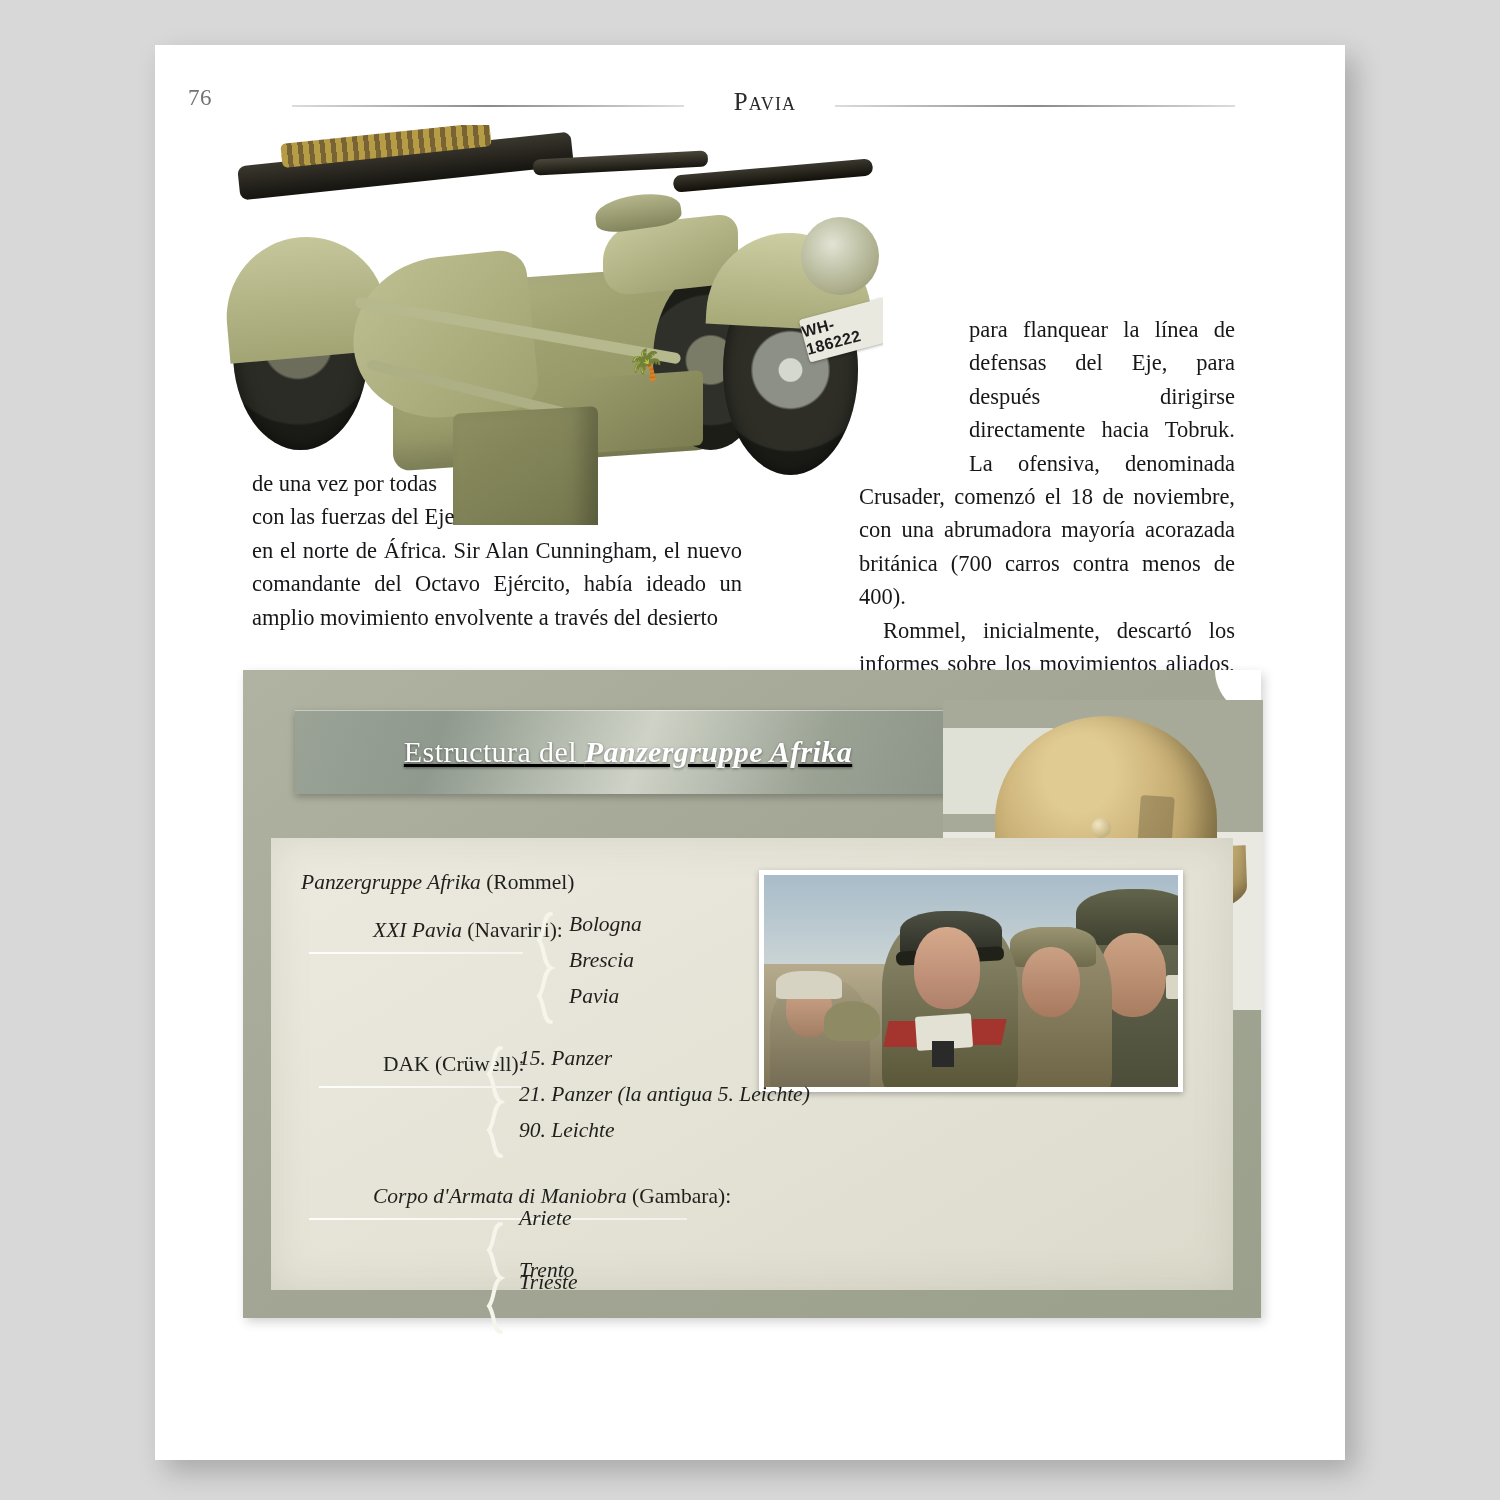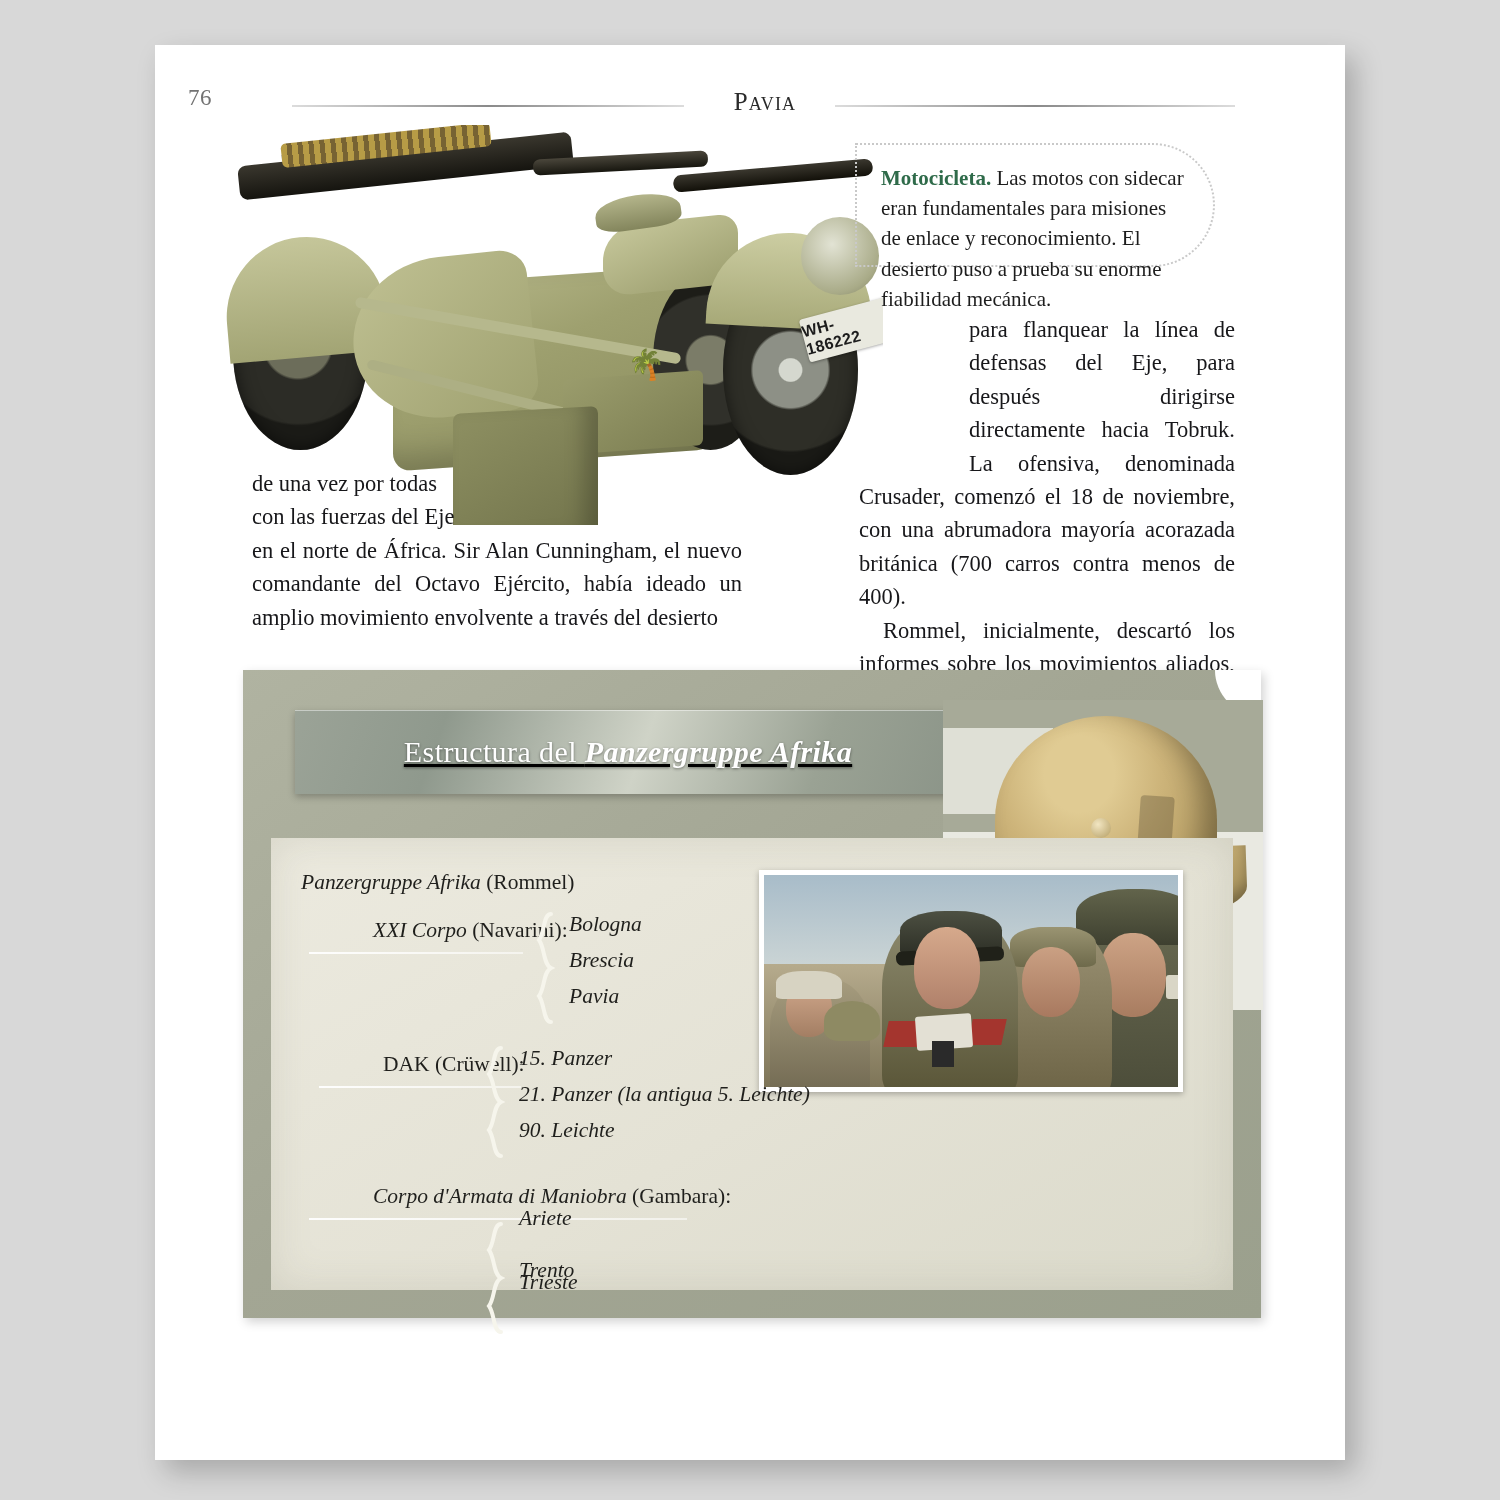--- a/index.html
+++ b/index.html
@@ -361,23 +361,20 @@
       <div class="m-mg-belt"></div>
       <div class="m-mg-barrel"></div>
       <div class="m-bars"></div>
       <div class="m-jerry2"></div>
       <div class="m-jerry"></div>
       <div class="m-palm">🌴</div>
       <div class="m-plate">WH-186222</div>
     </div>
   </div>
 
-  <div class="caption">
-    <b>Motocicleta.</b><span> Las motos con sidecar eran fundamentales para misiones de enlace y reconocimiento. El desierto puso a prueba su enorme fiabilidad mecánica.</span>
-  </div>
 
   <div class="col-right">
     <div class="shape-pad"></div>
     <span>para flanquear la línea de defensas del Eje, para después dirigirse directamente hacia Tobruk. La ofensiva, denominada Crusader, comenzó el 18 de noviembre, con una abrumadora mayoría acorazada británica (700 carros contra menos de 400).</span>
     <span class="ind">Rommel, inicialmente, descartó los informes sobre los movimientos aliados, a pesar del certero análisis de Cruwell, y se concentró en los preparativos para el ataque a Tobruk, pensando que solo</span>
   </div>
 
   <div class="col-left">
     <span class="short1">de una vez por todas</span>
     <span class="short2">con las fuerzas del Eje</span>
@@ -432,21 +429,21 @@
       </div>
     </div>
 
     <div class="tree">
 
       <div class="t-row" style="left:30px; top:32px;">
         <span class="t-ital">Panzergruppe Afrika</span><span> (Rommel)</span>
       </div>
 
       <div class="t-row" style="left:102px; top:80px;">
-        <span class="t-ital">XXI Corpo</span><span> (Navarini):</span>
+        <span class="t-ital">XXI Pavia</span><span> (Navarini):</span>
       </div>
       <div class="t-under" style="left:38px; top:114px; width:214px;"></div>
       <div class="brace" style="left:262px; top:72px;">
         <svg width="22" height="116" viewBox="0 0 22 116" fill="none" stroke="#f6f5ec" stroke-width="4" stroke-linecap="round">
           <path d="M18 4 C10 4 12 22 6 30 C12 38 10 54 18 58 C10 62 12 78 6 86 C12 94 10 112 18 112"></path>
         </svg>
       </div>
       <div class="t-row t-ital" style="left:298px; top:74px;">Bologna</div>
       <div class="t-row t-ital" style="left:298px; top:110px;">Brescia</div>
       <div class="t-row t-ital" style="left:298px; top:146px;">Pavia</div>

